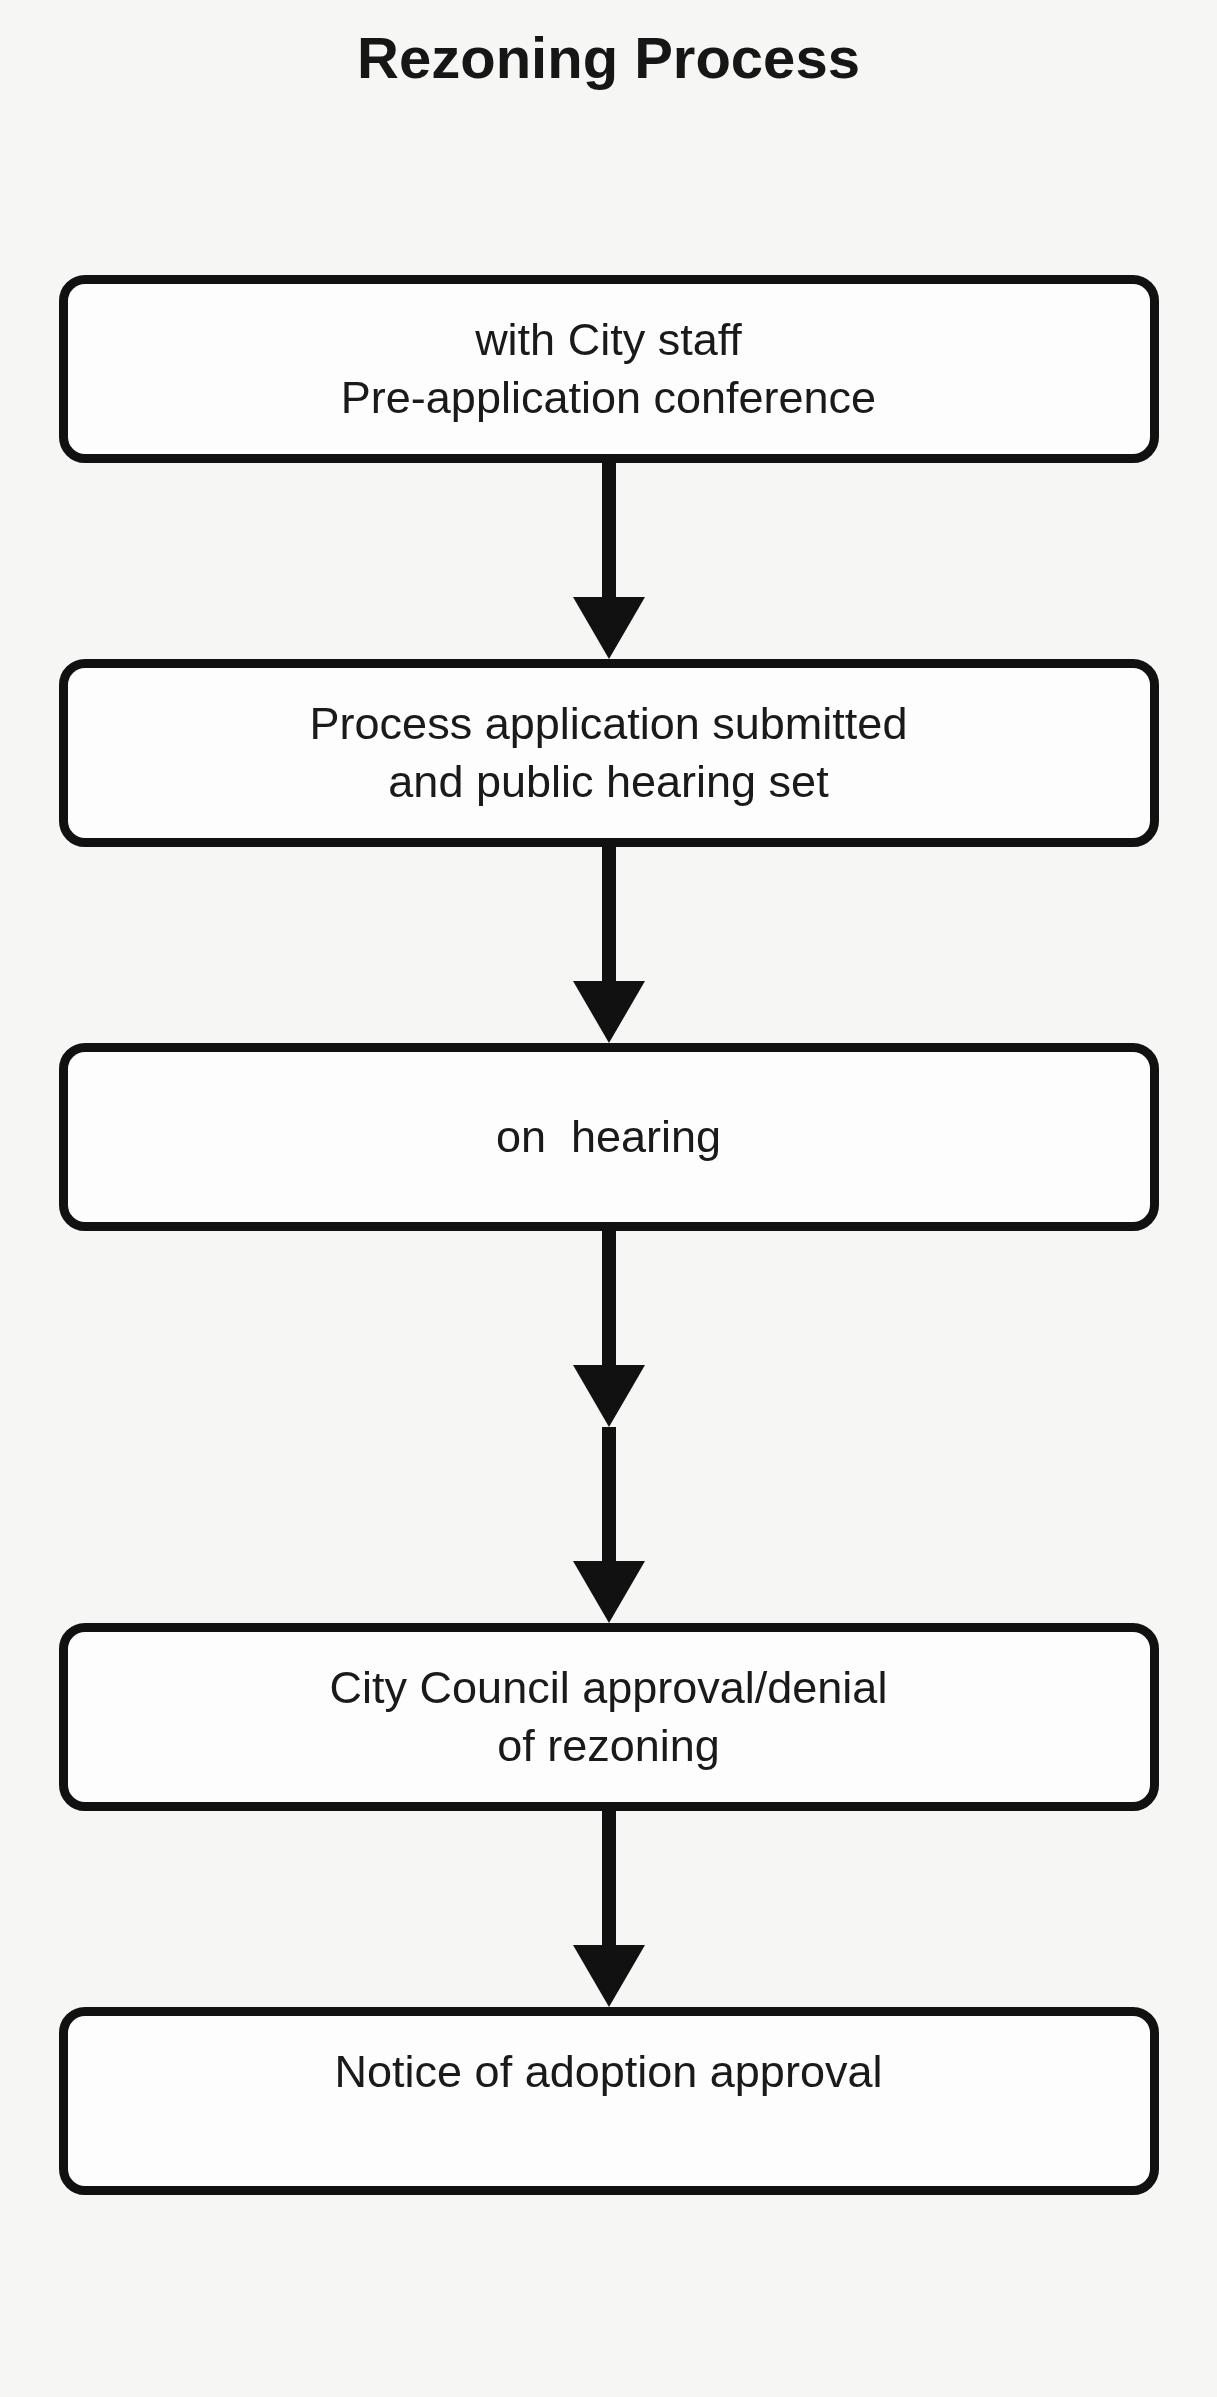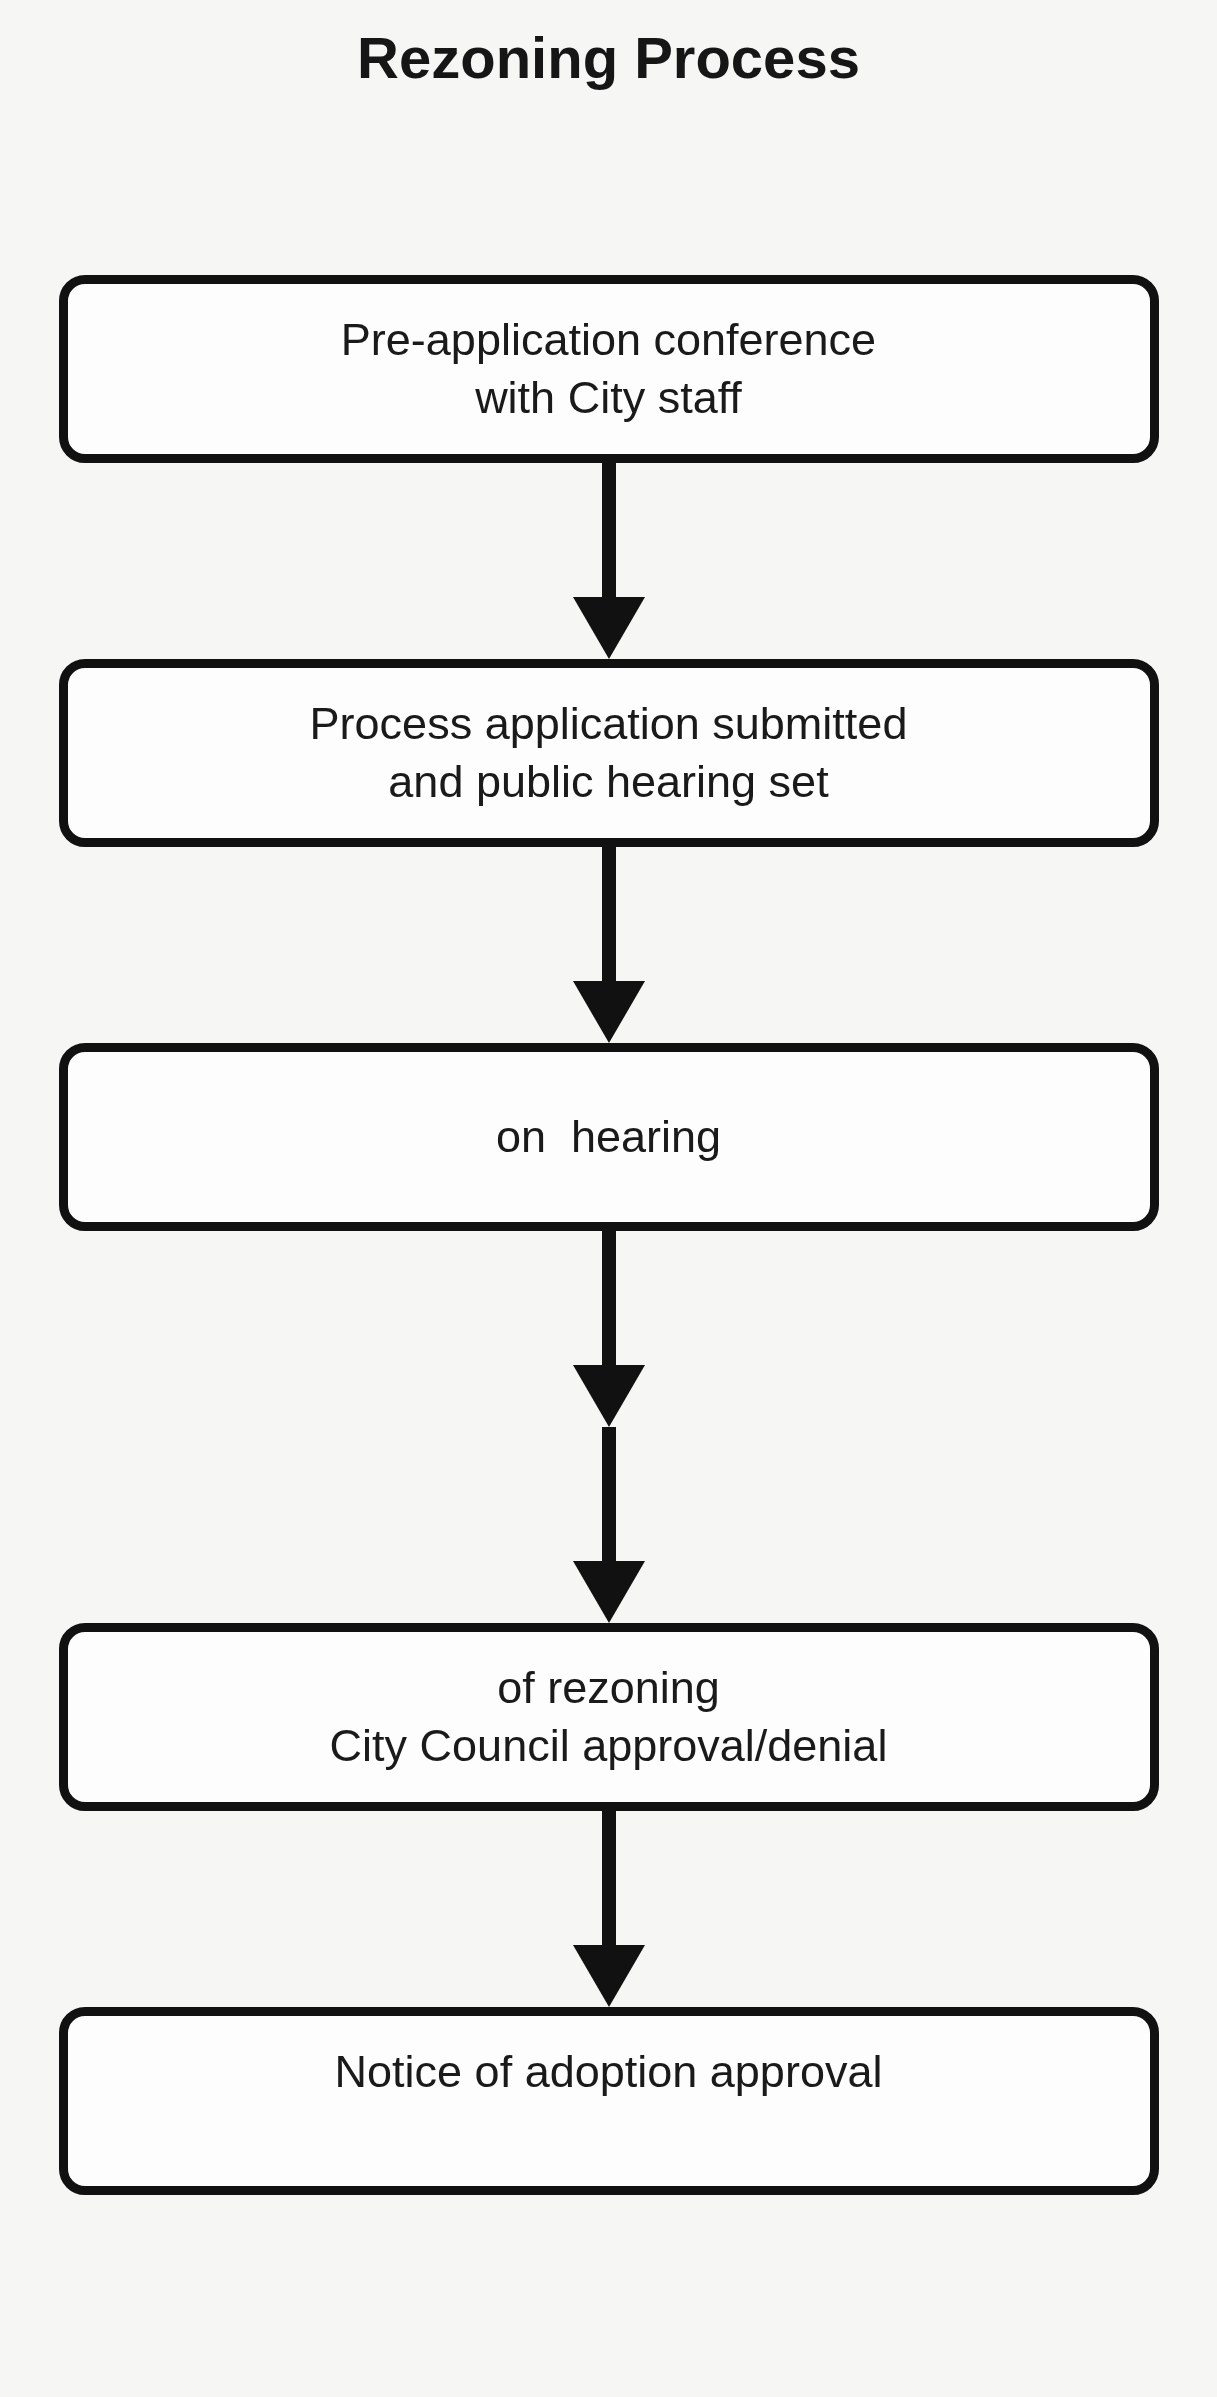--- a/index.html
+++ b/index.html
@@ -75,22 +75,22 @@
 </head>
 <body>
 
 <div class="page">
 
   <div class="title">Rezoning Process</div>
 
   <div class="flow">
 
     <div class="step-box">
+      <span class="step-line">with City staff</span>
       <span class="step-line">Pre-application conference</span>
-      <span class="step-line">with City staff</span>
     </div>
 
     <div class="arrow">
       <div class="arrow-line"></div>
       <div class="arrow-head"></div>
     </div>
 
     <div class="step-box">
       <span class="step-line">Process application submitted</span>
       <span class="step-line">and public hearing set</span>
@@ -110,22 +110,22 @@
       <div class="arrow-head"></div>
     </div>
 
 
     <div class="arrow">
       <div class="arrow-line"></div>
       <div class="arrow-head"></div>
     </div>
 
     <div class="step-box">
+      <span class="step-line">City Council approval/denial</span>
       <span class="step-line">of rezoning</span>
-      <span class="step-line">City Council approval/denial</span>
     </div>
 
     <div class="arrow">
       <div class="arrow-line"></div>
       <div class="arrow-head"></div>
     </div>
 
     <div class="step-box">
       <span class="step-line">Notice of adoption approval</span>
       <span class="step-line"></span>

